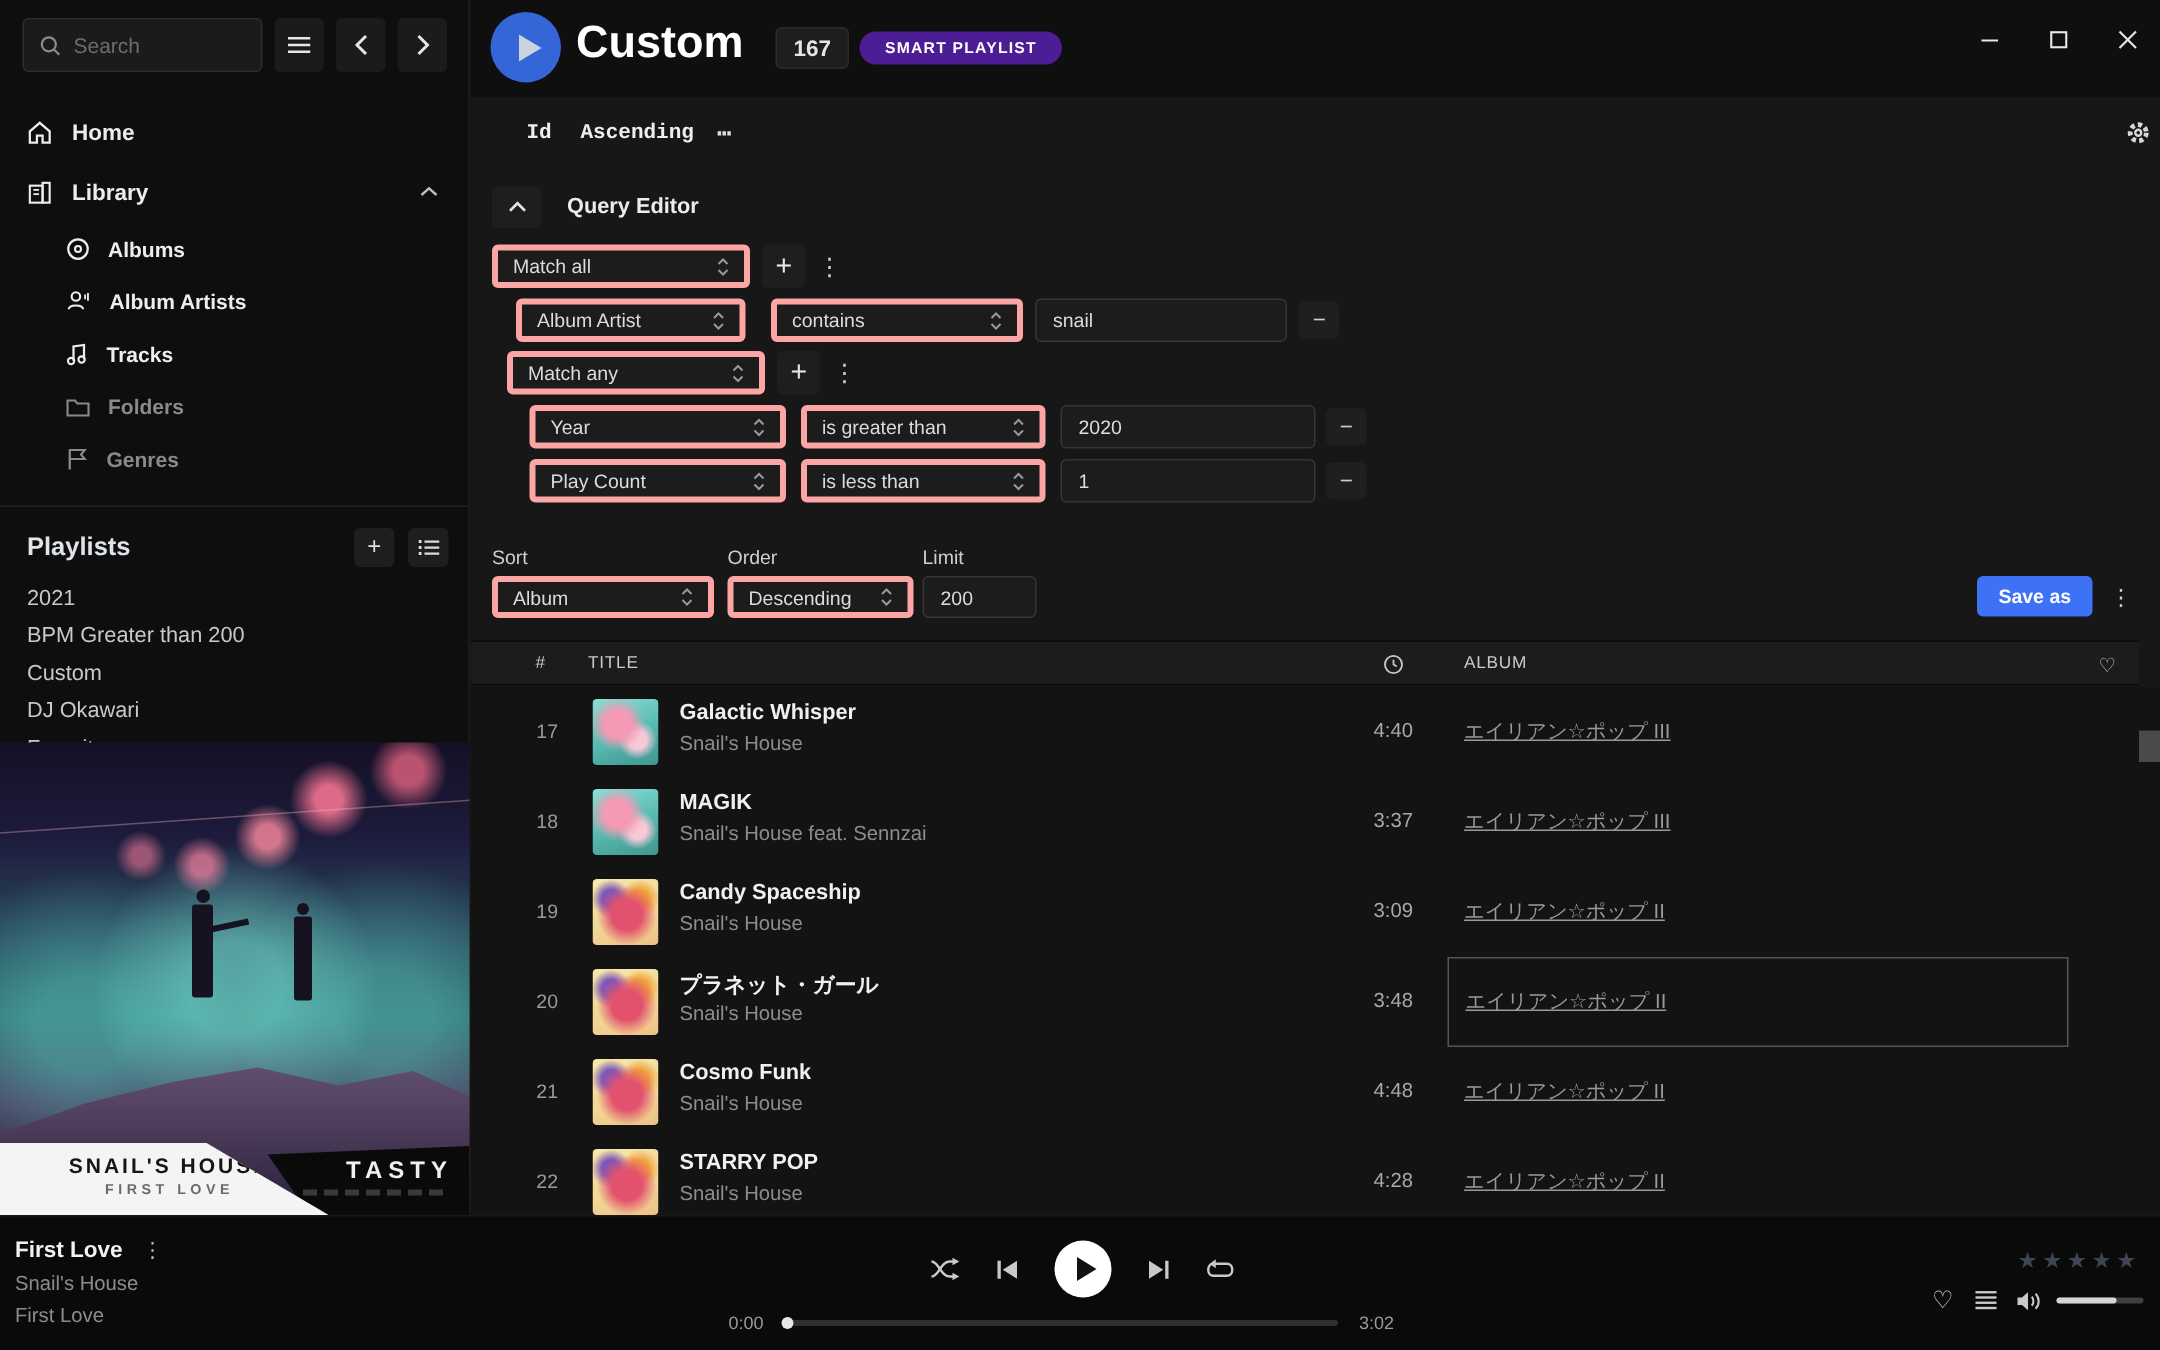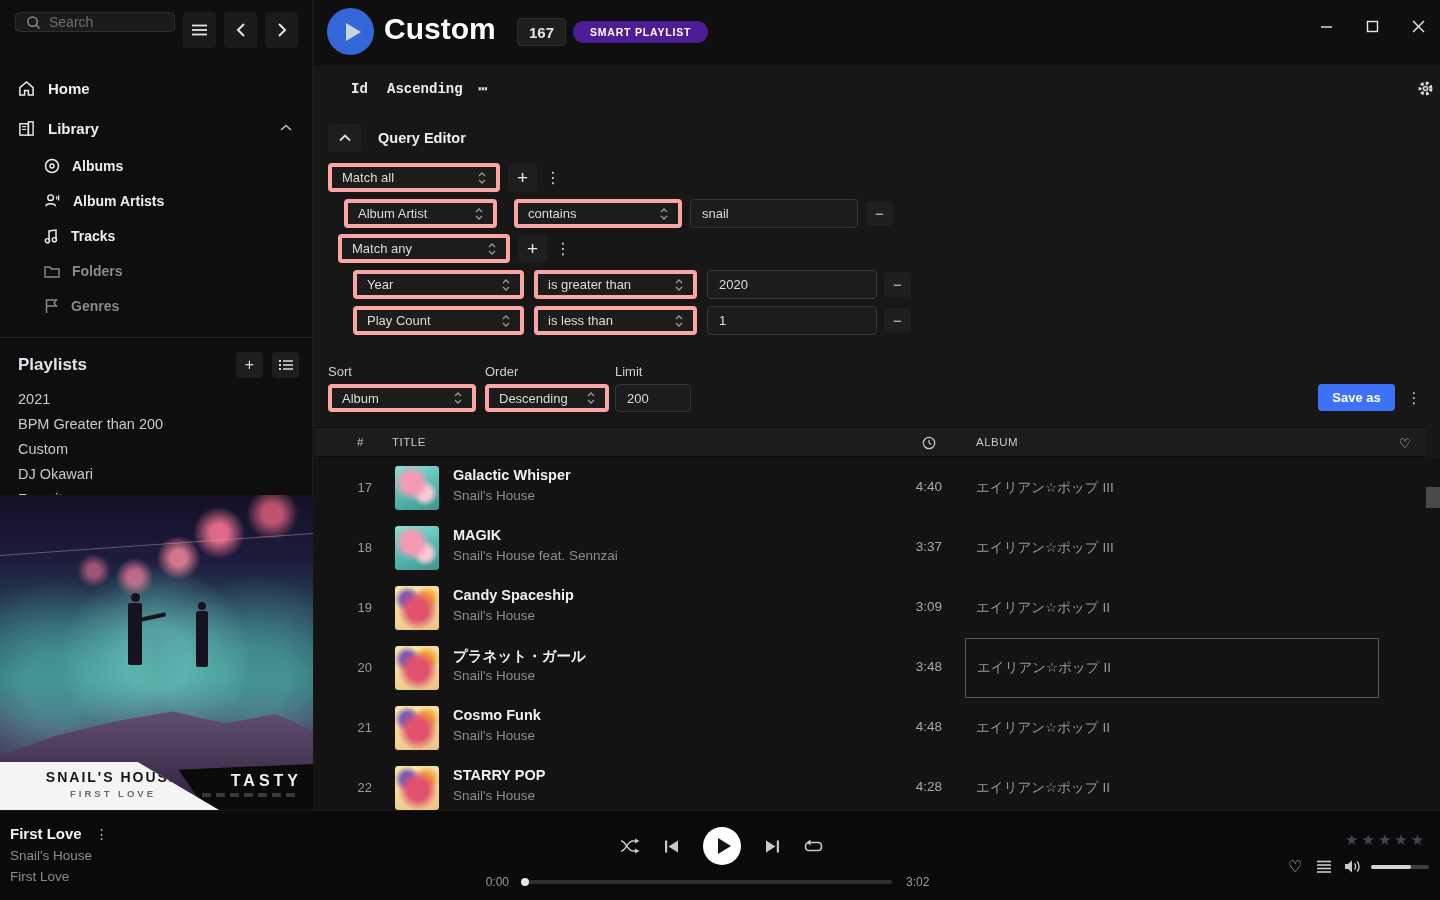--- a/index.html
+++ b/index.html
@@ -3,21 +3,21 @@
 <meta charset="utf-8">
 <style>
   * { margin:0; padding:0; box-sizing:border-box; }
   html,body { width:1440px; height:900px; overflow:hidden; background:#000;
     font-family:"Liberation Sans","DejaVu Sans",sans-serif; }
   .app { position:relative; width:1440px; height:900px; background:#161616; }
 
   
   .sidebar { position:absolute; left:0; top:0; width:313px; height:810px; background:#0e0e0e; border-right:1px solid #1c1c1c; }
   .sb-top { display:flex; gap:8px; padding:12px 13px 10px 15px; }
-  .search-box { flex:0 0 160px; height:20px; background:#1b1b1b; border:1px solid #2d2d2d; border-radius:4px; display:flex; align-items:center; padding:0 10px; gap:8px; }
+  .search-box { flex:0 0 160px; height:36px; background:#1b1b1b; border:1px solid #2d2d2d; border-radius:4px; display:flex; align-items:center; padding:0 10px; gap:8px; }
   .search-box input { background:transparent; border:none; outline:none; color:#ddd; font-size:14px; width:110px; }
   .search-box input::placeholder { color:#6d6d6d; }
   .sq-btn { width:33px; height:36px; background:#1b1b1b; border-radius:4px; display:flex; align-items:center; justify-content:center; color:#e6e6e6; cursor:pointer; }
   .nav-item { display:flex; align-items:center; gap:13px; height:40px; padding:0 20px 0 18px; color:#ededed; font-size:15px; font-weight:700; cursor:pointer; }
   .nav-item .spacer { flex:1; }
   .sub-item { display:flex; align-items:center; gap:12px; height:35px; padding-left:44px; color:#ededed; font-size:14px; font-weight:700; cursor:pointer; }
   .sub-item.dim { color:#8a8a8a; }
   .sb-divider { border-top:1px solid #232323; margin:14px 0 0 0; }
   .pl-head { display:flex; align-items:center; padding:14px 13px 8px 18px; }
   .pl-head .pl-title { font-size:17px; font-weight:800; color:#dfe3ea; flex:1; }
@@ -103,21 +103,21 @@
   .art-cream { background:
       radial-gradient(circle at 52% 55%, #e2526e 0 10px, rgba(226,82,110,0) 20px),
       radial-gradient(circle at 28% 30%, #7b58b8 0 6px, rgba(123,88,184,0) 13px),
       radial-gradient(circle at 72% 30%, #f0a23c 0 6px, rgba(240,162,60,0) 13px),
       linear-gradient(160deg,#f7e8ac 0%,#f2d694 60%,#edc187 100%); }
   .trow .ttitle { position:absolute; left:139px; top:9px; font-size:14.5px; font-weight:700; color:#f0f0f0; }
   .trow .tartist { position:absolute; left:139px; top:30px; font-size:13.5px; color:#8d8d8d; }
   .trow .tdur { position:absolute; left:560px; top:21px; width:68px; text-align:right; font-size:13.5px; color:#a8a8a8; }
   .trow .talbum-cell { position:absolute; left:651px; top:0; width:414px; height:60px; display:flex; align-items:center; }
   .trow .talbum-cell.focused { border:1px solid #555; }
-  .trow .talbum { padding-left:11px; font-size:13.5px; color:#9a9a9a; }
+  .trow .talbum { padding-left:11px; font-size:13.5px; color:#9a9a9a;text-decoration:underline; }
   .scroll-thumb { position:absolute; right:0; top:487px; width:14px; height:21px; background:#4a4a4a; }
 
   
   .player { position:absolute; left:0; top:810px; width:1440px; height:90px; background:#0a0a0a; border-top:1px solid #181818; }
   .np-title-row { position:absolute; left:10px; top:14px; display:flex; align-items:center; gap:13px; }
   .np-title { font-size:15px; font-weight:700; color:#f2f2f2; }
   .np-kebab { color:#bbb; font-size:14px; cursor:pointer; }
   .np-artist { position:absolute; left:10px; top:37px; font-size:13.5px; color:#8d8d8d; cursor:pointer; }
   .np-album { position:absolute; left:10px; top:58px; font-size:13.5px; color:#8d8d8d; cursor:pointer; }
 

